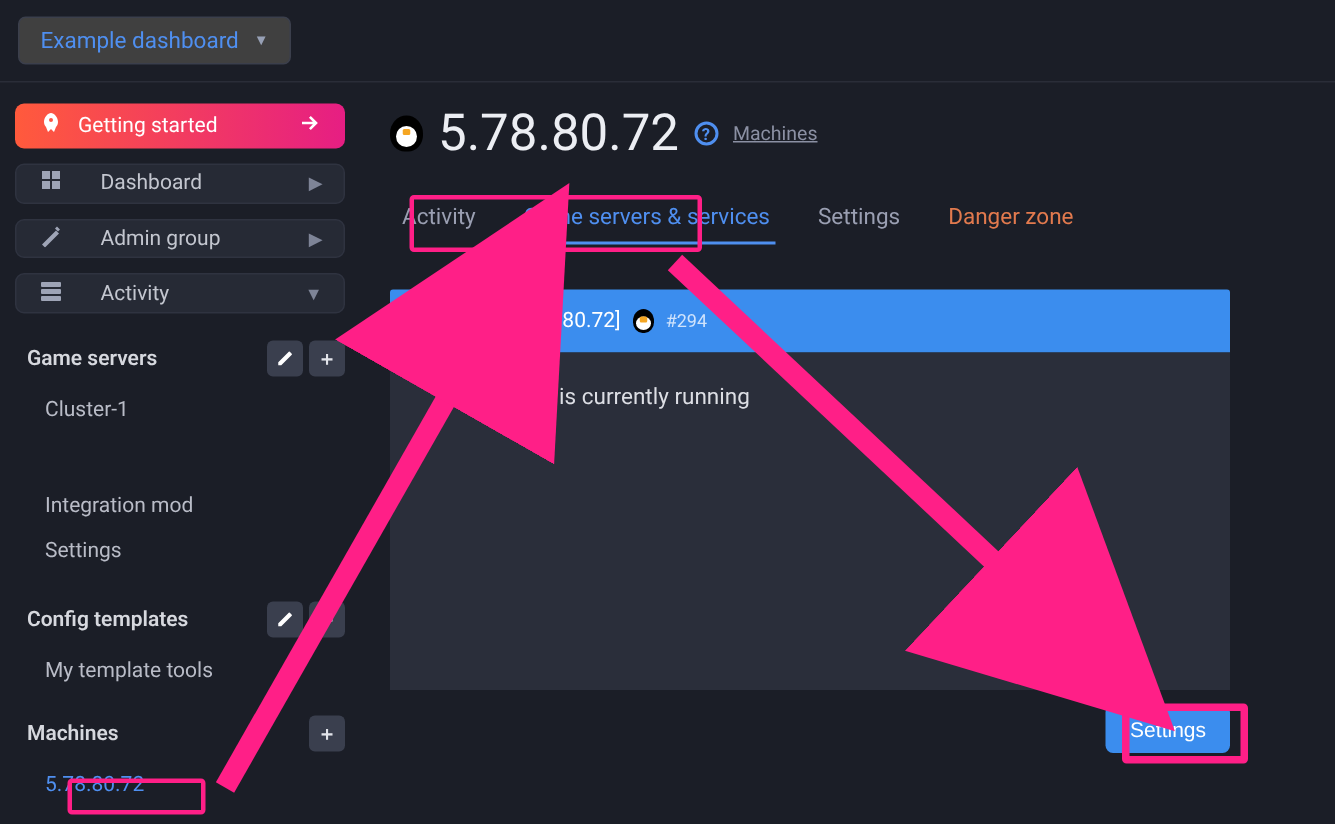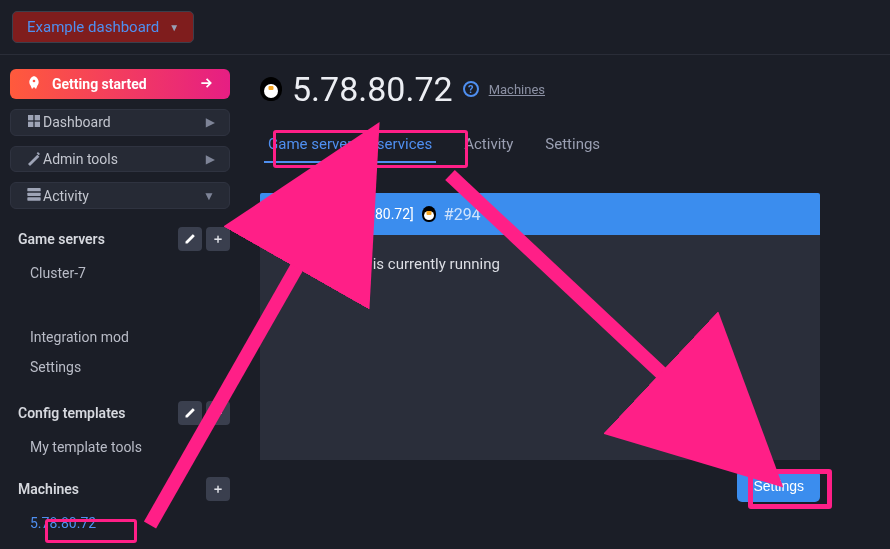--- a/index.html
+++ b/index.html
@@ -13,21 +13,21 @@
     font-size: 14px;
   }
   .topbar {
     height: 55px;
     display: flex;
     align-items: center;
     padding: 0 12px;
     border-bottom: 1px solid #2a2d38;
   }
   .dropdown {
-    background: #7f1d1d;
+    background: #404040;
     border: 1px solid #3b3f4c;
     border-radius: 5px;
     padding: 6px 14px;
     color: #4f8ff0;
     display: flex;
     align-items: center;
     gap: 10px;
     cursor: pointer;
     font-size: 15px;
   }
@@ -48,32 +48,32 @@
   }
   .getting-started {
     background: linear-gradient(90deg, #ff5a3c, #e61e83);
     border-radius: 6px;
     height: 56px;
     display: flex;
     align-items: center;
     gap: 10px;
     padding: 0 16px;
     color: #fff;
-    font-weight: 700;
+    font-weight: 400;
     cursor: pointer;
   }
   .nav-item {
     background: #262a35;
     border: 1px solid #2f3340;
     border-radius: 6px;
     height: 48px;
     display: flex;
     align-items: center;
     padding: 0 14px;
-    gap: 0;
+    gap: 24px;
     cursor: pointer;
     color: #c3c6cf;
   }
   .nav-item .chev {
     margin-left: auto;
     color: #7e8497;
     font-size: 12px;
   }
   .nav-item .icon {
     width: 18px;
@@ -192,21 +192,21 @@
     height: 42px;
     display: flex;
     align-items: center;
     padding: 0 16px;
     gap: 8px;
     font-size: 14px;
     border-radius: 2px 2px 0 0;
   }
   .panel-head .dim {
     color: #cfe3fc;
-    font-size: 16px;
+    font-size: 12px;
   }
   .panel-body {
     background: #2a2e3a;
     height: 225px;
     padding: 20px 26px;
     position: relative;
     color: #dcdee4;
     font-size: 15px;
   }
   .panel-footer {
@@ -302,21 +302,21 @@
       <span>Dashboard</span>
       <span class="chev">▶</span>
     </div>
 
     <div class="nav-item">
       <span class="icon">
         <svg width="16" height="16" viewBox="0 0 24 24" fill="#9ea4b6">
             <path d="M3 21l14-14 3 3L6 24zm15-18l3 3-2 2-3-3z"></path>
           </svg>
       </span>
-      <span>Admin tools</span>
+      <span>Admin group</span>
       <span class="chev">▶</span>
     </div>
 
     <div class="nav-item">
       <span class="icon">
         <svg width="16" height="16" viewBox="0 0 24 24" fill="#9ea4b6">
             <rect x="2" y="3" width="20" height="5" rx="1"></rect>
             <rect x="2" y="10" width="20" height="5" rx="1"></rect>
             <rect x="2" y="17" width="20" height="5" rx="1"></rect>
           </svg>
@@ -330,21 +330,21 @@
         <span>Game servers</span>
         <span class="actions">
           <span class="sq-btn">
             <svg width="12" height="12" viewBox="0 0 24 24" fill="#fff">
                 <path d="M3 17v4h4L19 9l-4-4L3 17zM21 7l-2 2-4-4 2-2a1 1 0 011.4 0L21 5.6A1 1 0 0121 7z"></path>
               </svg>
           </span>
           <span class="sq-btn">＋</span>
         </span>
       </div>
-      <div class="tree-leaf">Cluster-7</div>
+      <div class="tree-leaf">Cluster-1</div>
       <div class="tree-leaf" style="margin-top:34px">Integration mod</div>
       <div class="tree-leaf">Settings</div>
 
       <div class="tree-head" style="margin-top:12px">
         <span>Config templates</span>
         <span class="actions">
           <span class="sq-btn">
             <svg width="12" height="12" viewBox="0 0 24 24" fill="#fff">
                 <path d="M3 17v4h4L19 9l-4-4L3 17zM21 7l-2 2-4-4 2-2a1 1 0 011.4 0L21 5.6A1 1 0 0121 7z"></path>
               </svg>
@@ -370,23 +370,24 @@
     <div class="title-row">
       <span class="penguin">
           <span class="beak"></span>
         </span>
       <span class="page-title">5.78.80.72</span>
       <span class="help-icon">?</span>
       <span class="crumb">Machines</span>
     </div>
 
     <div class="tabs">
+      <div class="tab">Activity</div>
       <div class="tab active">Game servers &amp; services</div>
-      <div class="tab">Activity</div>
       <div class="tab">Settings</div>
+      <div class="tab danger">Danger zone</div>
     </div>
 
     <div class="panel-wrap">
       <div class="panel-head">
         <span>My</span>
         <span style="width:22px"></span>
         <span>- [5.78.80.72]</span>
         <span class="penguin penguin-sm">
             <span class="beak"></span>
           </span>

